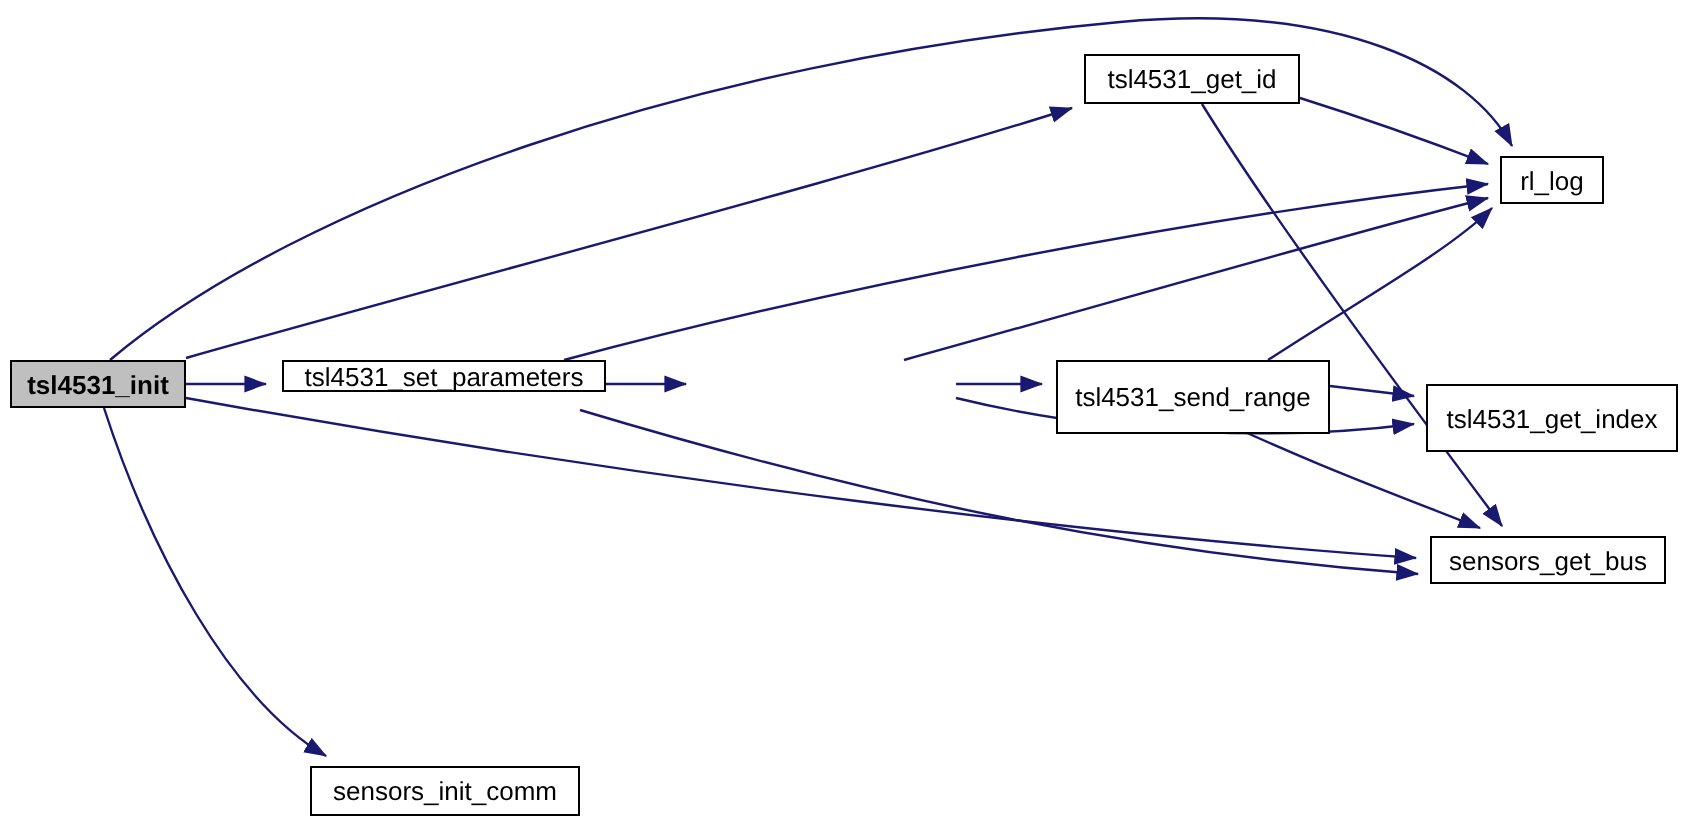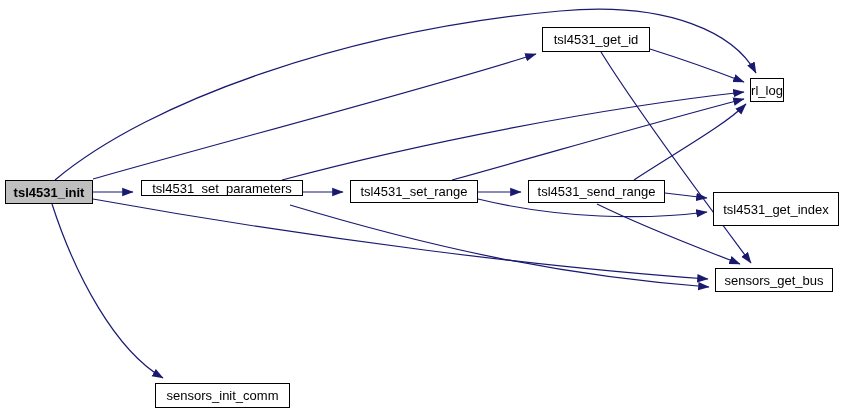--- a/index.html
+++ b/index.html
@@ -26,23 +26,23 @@
     cursor:pointer;
   }
   .node.root{
     background:#bfbfbf;
     border-width:1.5px;
     cursor:default;
   }
   .n-init{left:5px;top:180px;width:88px;height:24px;font-weight:bold;}
   .n-set-parameters{left:141px;top:180px;width:162px;height:16px;}
   .n-set-range{left:350px;top:180px;width:128px;height:23px;}
-  .n-send-range{left:528px;top:180px;width:137px;height:23px;}
+  .n-send-range{left:528px;top:180px;width:137px;height:37px;}
   .n-get-id{left:542px;top:27px;width:108px;height:25px;}
-  .n-rl-log{left:750px;top:78px;width:34px;height:24px;}
+  .n-rl-log{left:750px;top:78px;width:52px;height:24px;}
   .n-get-index{left:713px;top:192px;width:126px;height:34px;}
   .n-get-bus{left:715px;top:268px;width:118px;height:24px;}
   .n-init-comm{left:155px;top:383px;width:135px;height:25px;}
   .edge{fill:none;stroke:#191970;stroke-width:1.2;}
 </style>
 </head>
 <body>
 
 <div id="canvas">
 
@@ -71,23 +71,20 @@
   </svg>
 
   <div class="node root n-init">
     <span>tsl4531_init</span>
   </div>
 
   <div class="node n-set-parameters">
     <span>tsl4531_set_parameters</span>
   </div>
 
-  <div class="node n-set-range">
-    <span>tsl4531_set_range</span>
-  </div>
 
   <div class="node n-send-range">
     <span>tsl4531_send_range</span>
   </div>
 
   <div class="node n-get-id">
     <span>tsl4531_get_id</span>
   </div>
 
   <div class="node n-rl-log">

